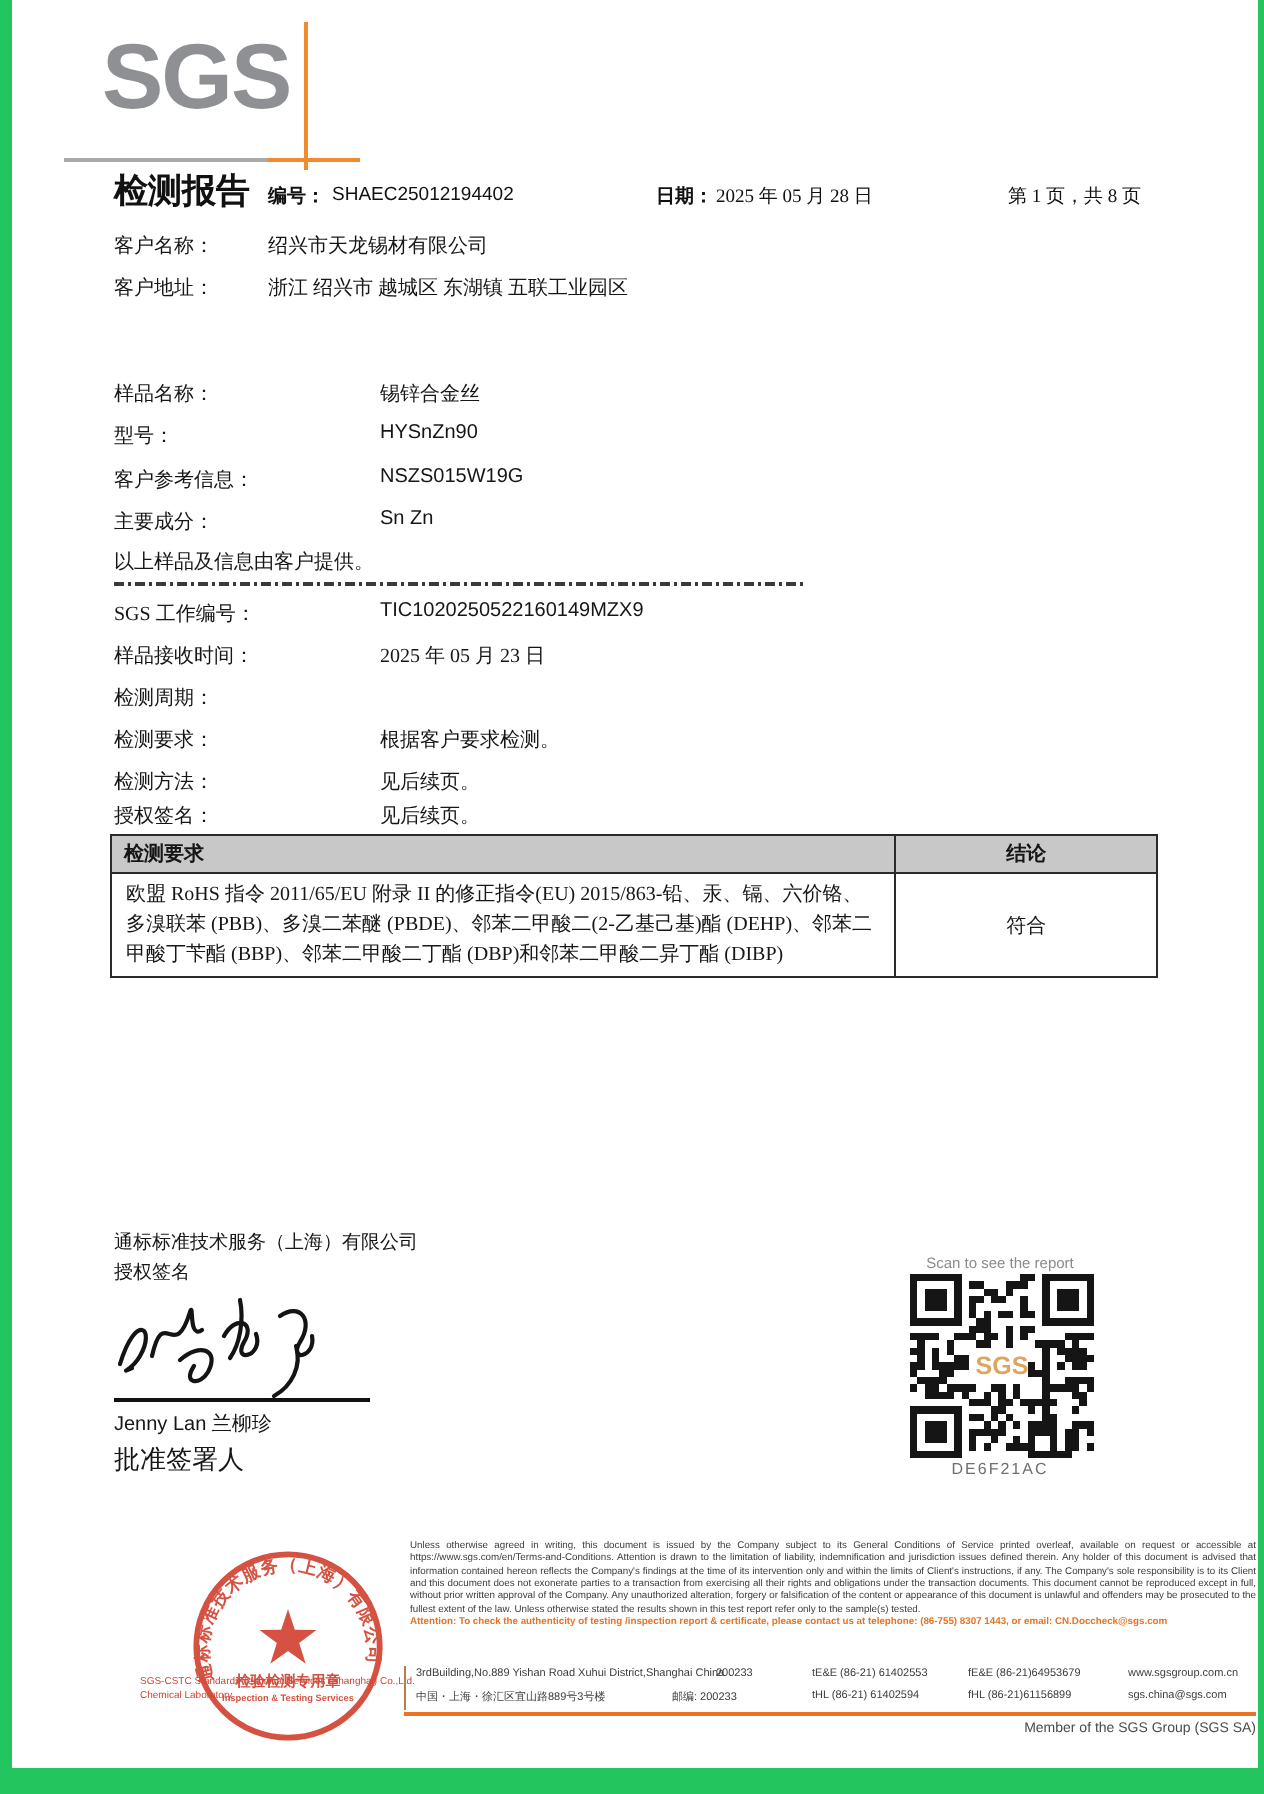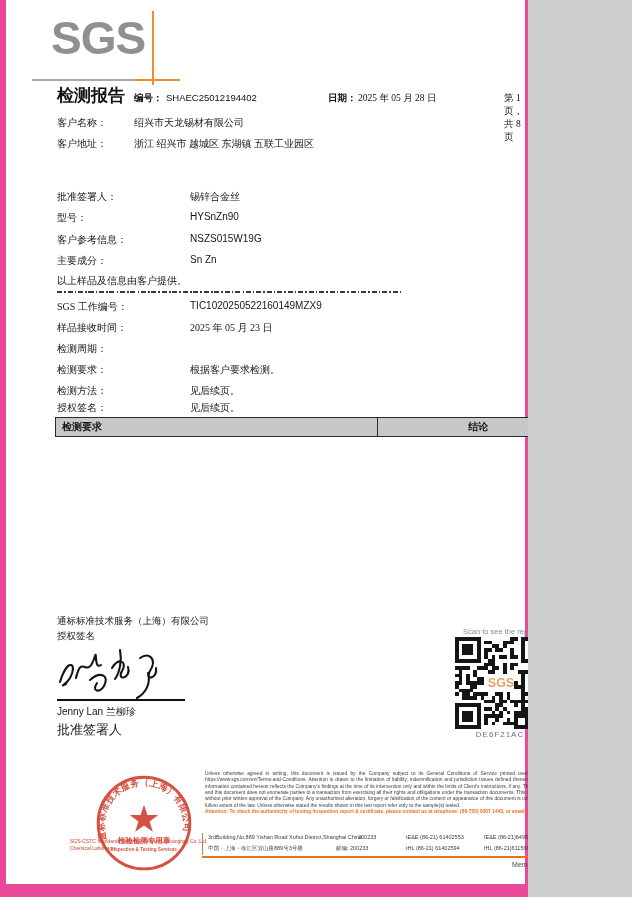--- a/index.html
+++ b/index.html
@@ -1,17 +1,17 @@
 <!DOCTYPE html>
 <html><head>
 <meta charset="utf-8">
 <style>
   * { margin:0; padding:0; box-sizing:border-box; }
   body { background:#cfcfcf; font-family:"Liberation Serif","DejaVu Serif",serif; }
-  .canvas { position:relative; width:528px; height:897px; background:#ec4899; overflow:hidden; }
+  .canvas { position:relative; width:632px; height:897px; background:#22c55e; overflow:hidden; }
   .page { position:absolute; left:6px; top:0; right:3px; bottom:13px; background:#ffffff; }
   .abs { position:absolute; }
   .sans { font-family:"Liberation Sans","DejaVu Sans",sans-serif; }
 
   
   .logo-text { left:45px; top:14px; font-family:"Liberation Sans",sans-serif; font-weight:bold;
                font-size:46px; line-height:48px; color:#8f9094; letter-spacing:-1px; }
   .logo-underline { left:26px; top:79px; width:118px; height:2px; background:#a9a9ab; }
   .cross-v { left:146px; top:11px; width:2px; height:74px; background:#ee8c2f; }
   .cross-h { left:128px; top:79px; width:46px; height:2px; background:#ee8c2f; }
@@ -78,21 +78,21 @@
     <span class="abs hval sans" style="left:160px; top:92px;">SHAEC25012194402</span>
     <span class="abs hlabel" style="left:322px; top:92px;">日期：</span>
     <span class="abs hval" style="left:352px; top:92px;">2025 年 05 月 28 日</span>
     <span class="abs hval" style="left:498px; top:92px;">第 1 页，共 8 页</span>
 
     <span class="abs flabel" style="left:51px; top:116px;">客户名称：</span>
     <span class="abs fval" style="left:128px; top:116px;">绍兴市天龙锡材有限公司</span>
     <span class="abs flabel" style="left:51px; top:137px;">客户地址：</span>
     <span class="abs fval" style="left:128px; top:137px;">浙江 绍兴市 越城区 东湖镇 五联工业园区</span>
 
-    <span class="abs flabel" style="left:51px; top:190px;">批准签署人：</span>
+    <span class="abs flabel" style="left:51px; top:190px;">样品名称：</span>
     <span class="abs fval" style="left:184px; top:190px;">锡锌合金丝</span>
     <span class="abs flabel" style="left:51px; top:211px;">型号：</span>
     <span class="abs fval sans" style="left:184px; top:211px;">HYSnZn90</span>
     <span class="abs flabel" style="left:51px; top:233px;">客户参考信息：</span>
     <span class="abs fval sans" style="left:184px; top:233px;">NSZS015W19G</span>
     <span class="abs flabel" style="left:51px; top:254px;">主要成分：</span>
     <span class="abs fval sans" style="left:184px; top:254px;">Sn Zn</span>
     <span class="abs flabel" style="left:51px; top:274px;">以上样品及信息由客户提供。</span>
     <div class="abs dashline"></div>
 
@@ -106,20 +106,24 @@
     <span class="abs flabel" style="left:51px; top:384px;">检测方法：</span>
     <span class="abs fval" style="left:184px; top:384px;">见后续页。</span>
     <span class="abs flabel" style="left:51px; top:401px;">授权签名：</span>
     <span class="abs fval" style="left:184px; top:401px;">见后续页。</span>
 
     <table class="abs ctable">
       <tbody>
           <tr>
         <th>检测要求</th>
         <th class="ccol">结论</th>
+      </tr>
+      <tr>
+        <td class="req">欧盟 RoHS 指令 2011/65/EU 附录 II 的修正指令(EU) 2015/863-铅、汞、镉、六价铬、多溴联苯 (PBB)、多溴二苯醚 (PBDE)、邻苯二甲酸二(2-乙基己基)酯 (DEHP)、邻苯二甲酸丁苄酯 (BBP)、邻苯二甲酸二丁酯 (DBP)和邻苯二甲酸二异丁酯 (DIBP)</td>
+        <td class="concl">符合</td>
       </tr>
     </tbody>
       </table>
 
     <div class="abs sig-company">通标标准技术服务（上海）有限公司</div>
     <div class="abs sig-auth">授权签名</div>
     <svg class="abs sig-svg" width="140" height="60" viewBox="0 0 140 60">
       <g fill="none" stroke="#141414" stroke-width="2.1" stroke-linecap="round">
         <path d="M6,42 C14,16 24,24 16,38 C12,45 5,47 12,44"></path>
         <path d="M22,38 C28,12 33,42 41,16 C43,10 40,30 47,25"></path>

